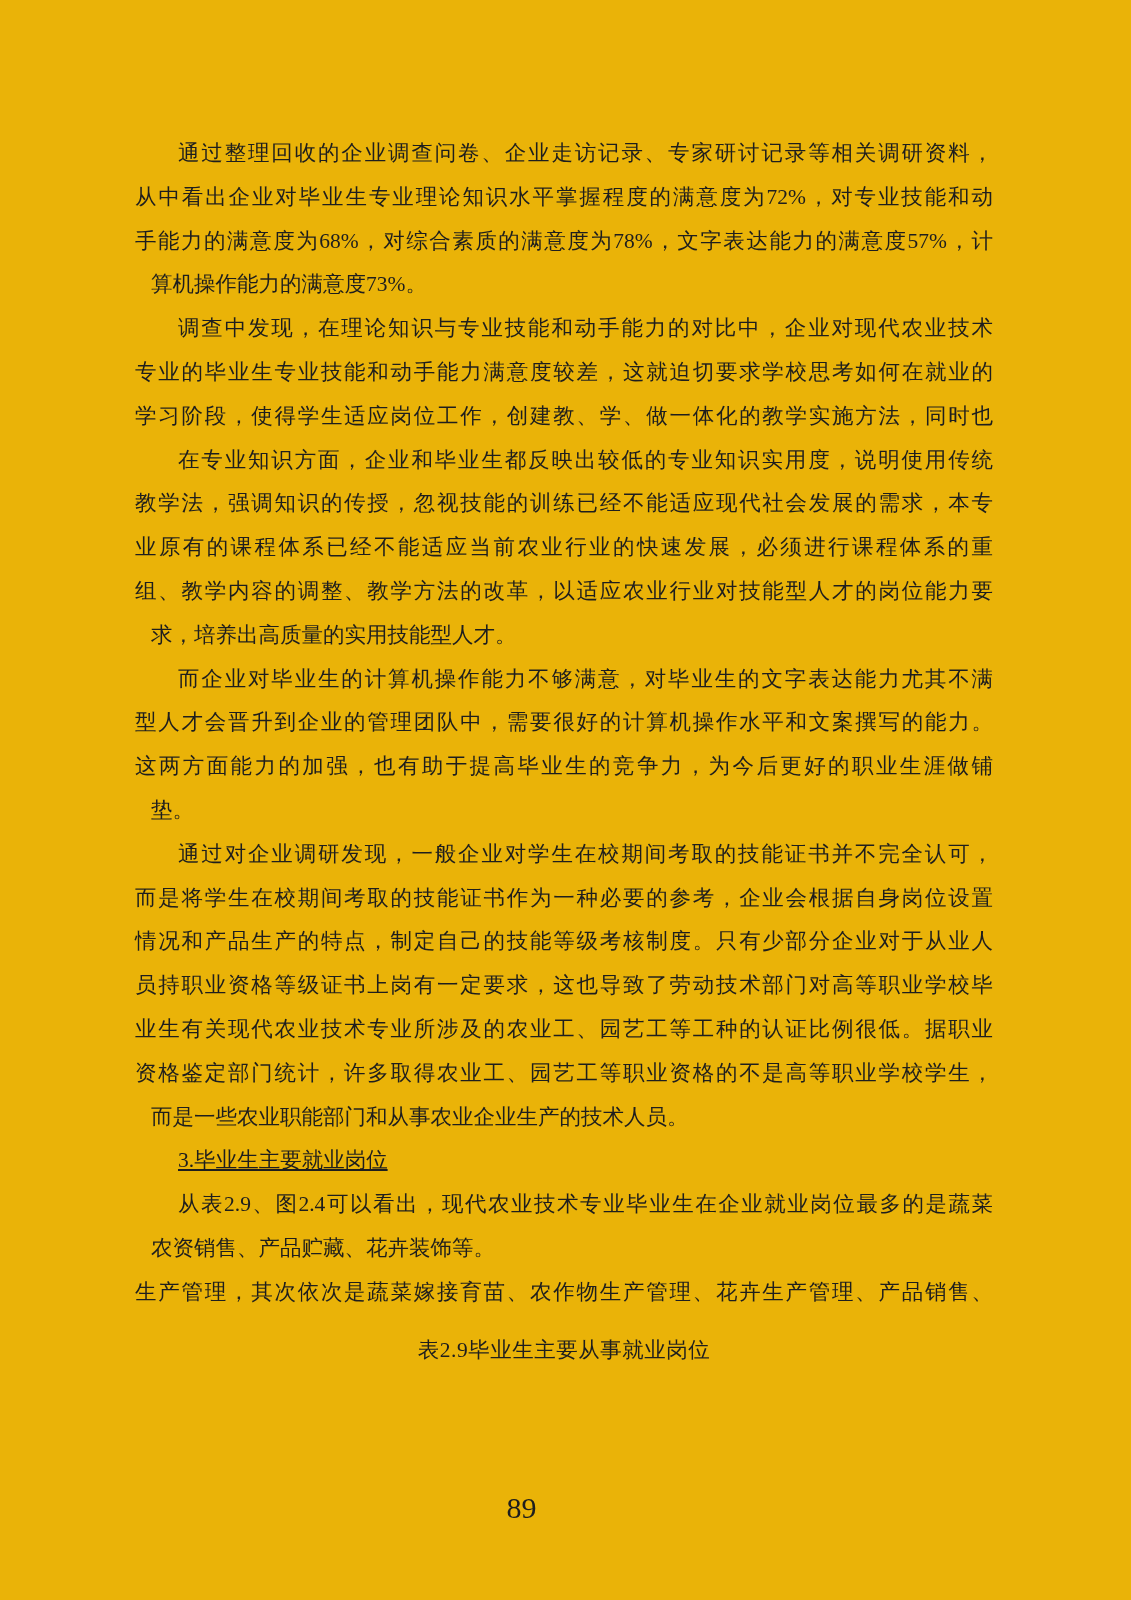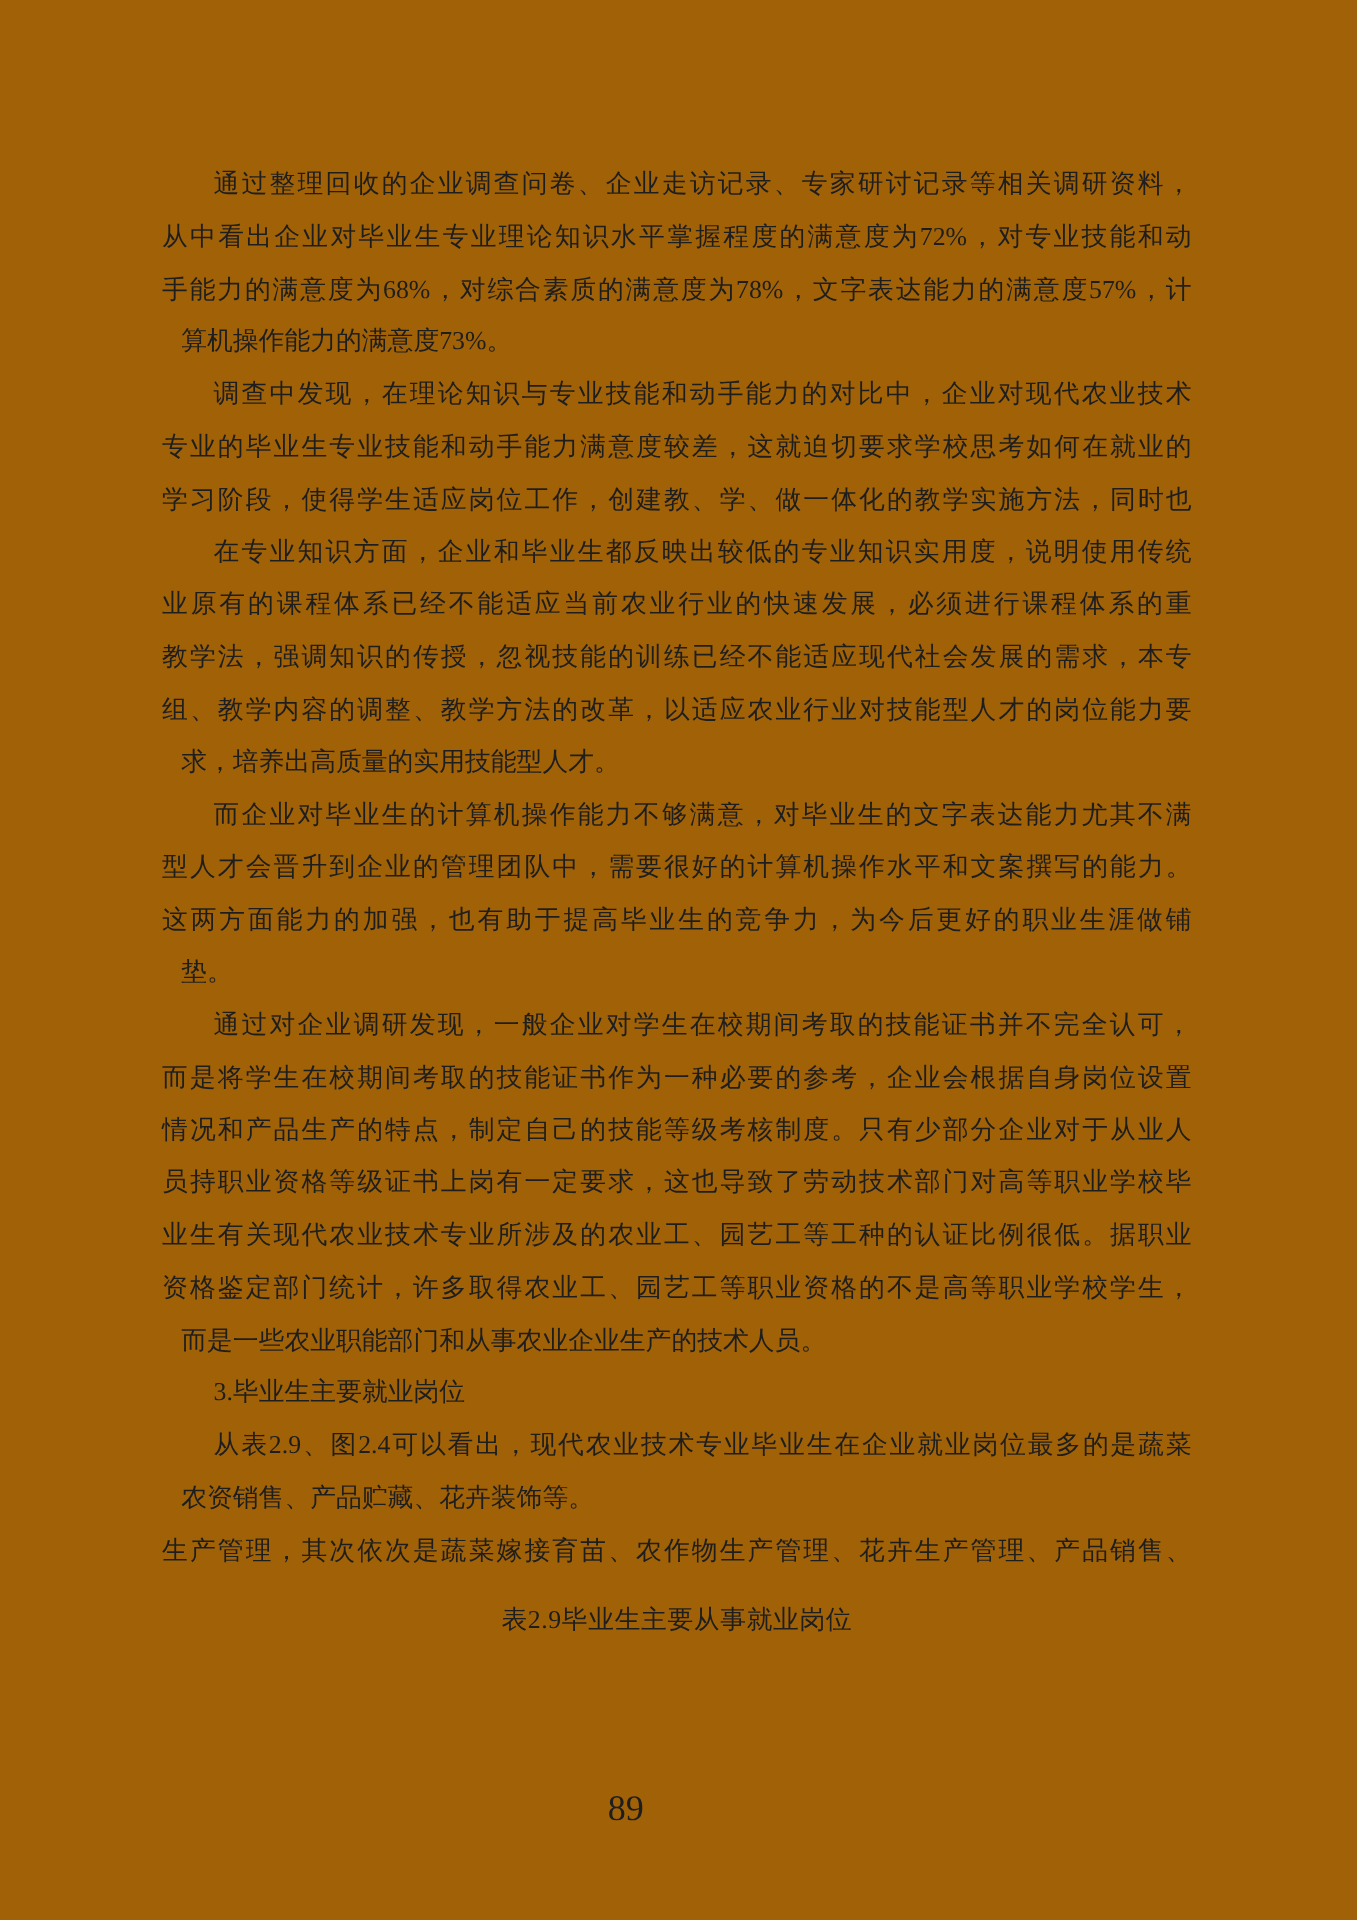--- a/index.html
+++ b/index.html
@@ -5,21 +5,21 @@
   * { margin: 0; padding: 0; box-sizing: border-box; }
   html, body {
     width: 1131px;
     height: 1600px;
     background: #ffffff;
   }
   .page {
     position: relative;
     width: 1131px;
     height: 1600px;
-    background: #a16207;
+    background: #eab308;
     overflow: hidden;
     font-family: "Liberation Serif", "DejaVu Serif", serif;
     color: #1e1e1e;
   }
   .doc-body {
     position: absolute;
     left: 135px;
     top: 132px;
     width: 858px;
     font-size: 21.5px;
@@ -30,20 +30,21 @@
     display: block;
     text-align: justify;
     text-align-last: justify;
   }
   .block.paragraph .line.first { text-indent: 2em; }
   .block.paragraph .line.last  { text-align: left; text-align-last: left; margin-left: 16px; }
   .block.heading .line {
     text-align: right;
     text-align-last: left;
     text-indent: 2em;
+    text-decoration: underline;
   }
   .block.caption { margin-top: 14px; }
   .block.caption .line {
     text-align: left;
     text-align-last: center;
     letter-spacing: 0.5px;
   }
   .page-number {
     position: absolute;
     top: 1490px;
@@ -66,22 +67,22 @@
         <div class="line">手能力的满意度为68%，对综合素质的满意度为78%，文字表达能力的满意度57%，计</div>
         <div class="line last">算机操作能力的满意度73%。</div>
       </div>
       <div class="block paragraph">
         <div class="line first">调查中发现，在理论知识与专业技能和动手能力的对比中，企业对现代农业技术</div>
         <div class="line">专业的毕业生专业技能和动手能力满意度较差，这就迫切要求学校思考如何在就业的</div>
         <div class="line">学习阶段，使得学生适应岗位工作，创建教、学、做一体化的教学实施方法，同时也</div>
       </div>
       <div class="block paragraph">
         <div class="line first">在专业知识方面，企业和毕业生都反映出较低的专业知识实用度，说明使用传统</div>
+        <div class="line">教学法，强调知识的传授，忽视技能的训练已经不能适应现代社会发展的需求，本专</div>
         <div class="line">业原有的课程体系已经不能适应当前农业行业的快速发展，必须进行课程体系的重</div>
-        <div class="line">教学法，强调知识的传授，忽视技能的训练已经不能适应现代社会发展的需求，本专</div>
         <div class="line">组、教学内容的调整、教学方法的改革，以适应农业行业对技能型人才的岗位能力要</div>
         <div class="line last">求，培养出高质量的实用技能型人才。</div>
       </div>
       <div class="block paragraph">
         <div class="line first">而企业对毕业生的计算机操作能力不够满意，对毕业生的文字表达能力尤其不满</div>
         <div class="line">型人才会晋升到企业的管理团队中，需要很好的计算机操作水平和文案撰写的能力。</div>
         <div class="line">这两方面能力的加强，也有助于提高毕业生的竞争力，为今后更好的职业生涯做铺</div>
         <div class="line last">垫。</div>
       </div>
       <div class="block paragraph">

